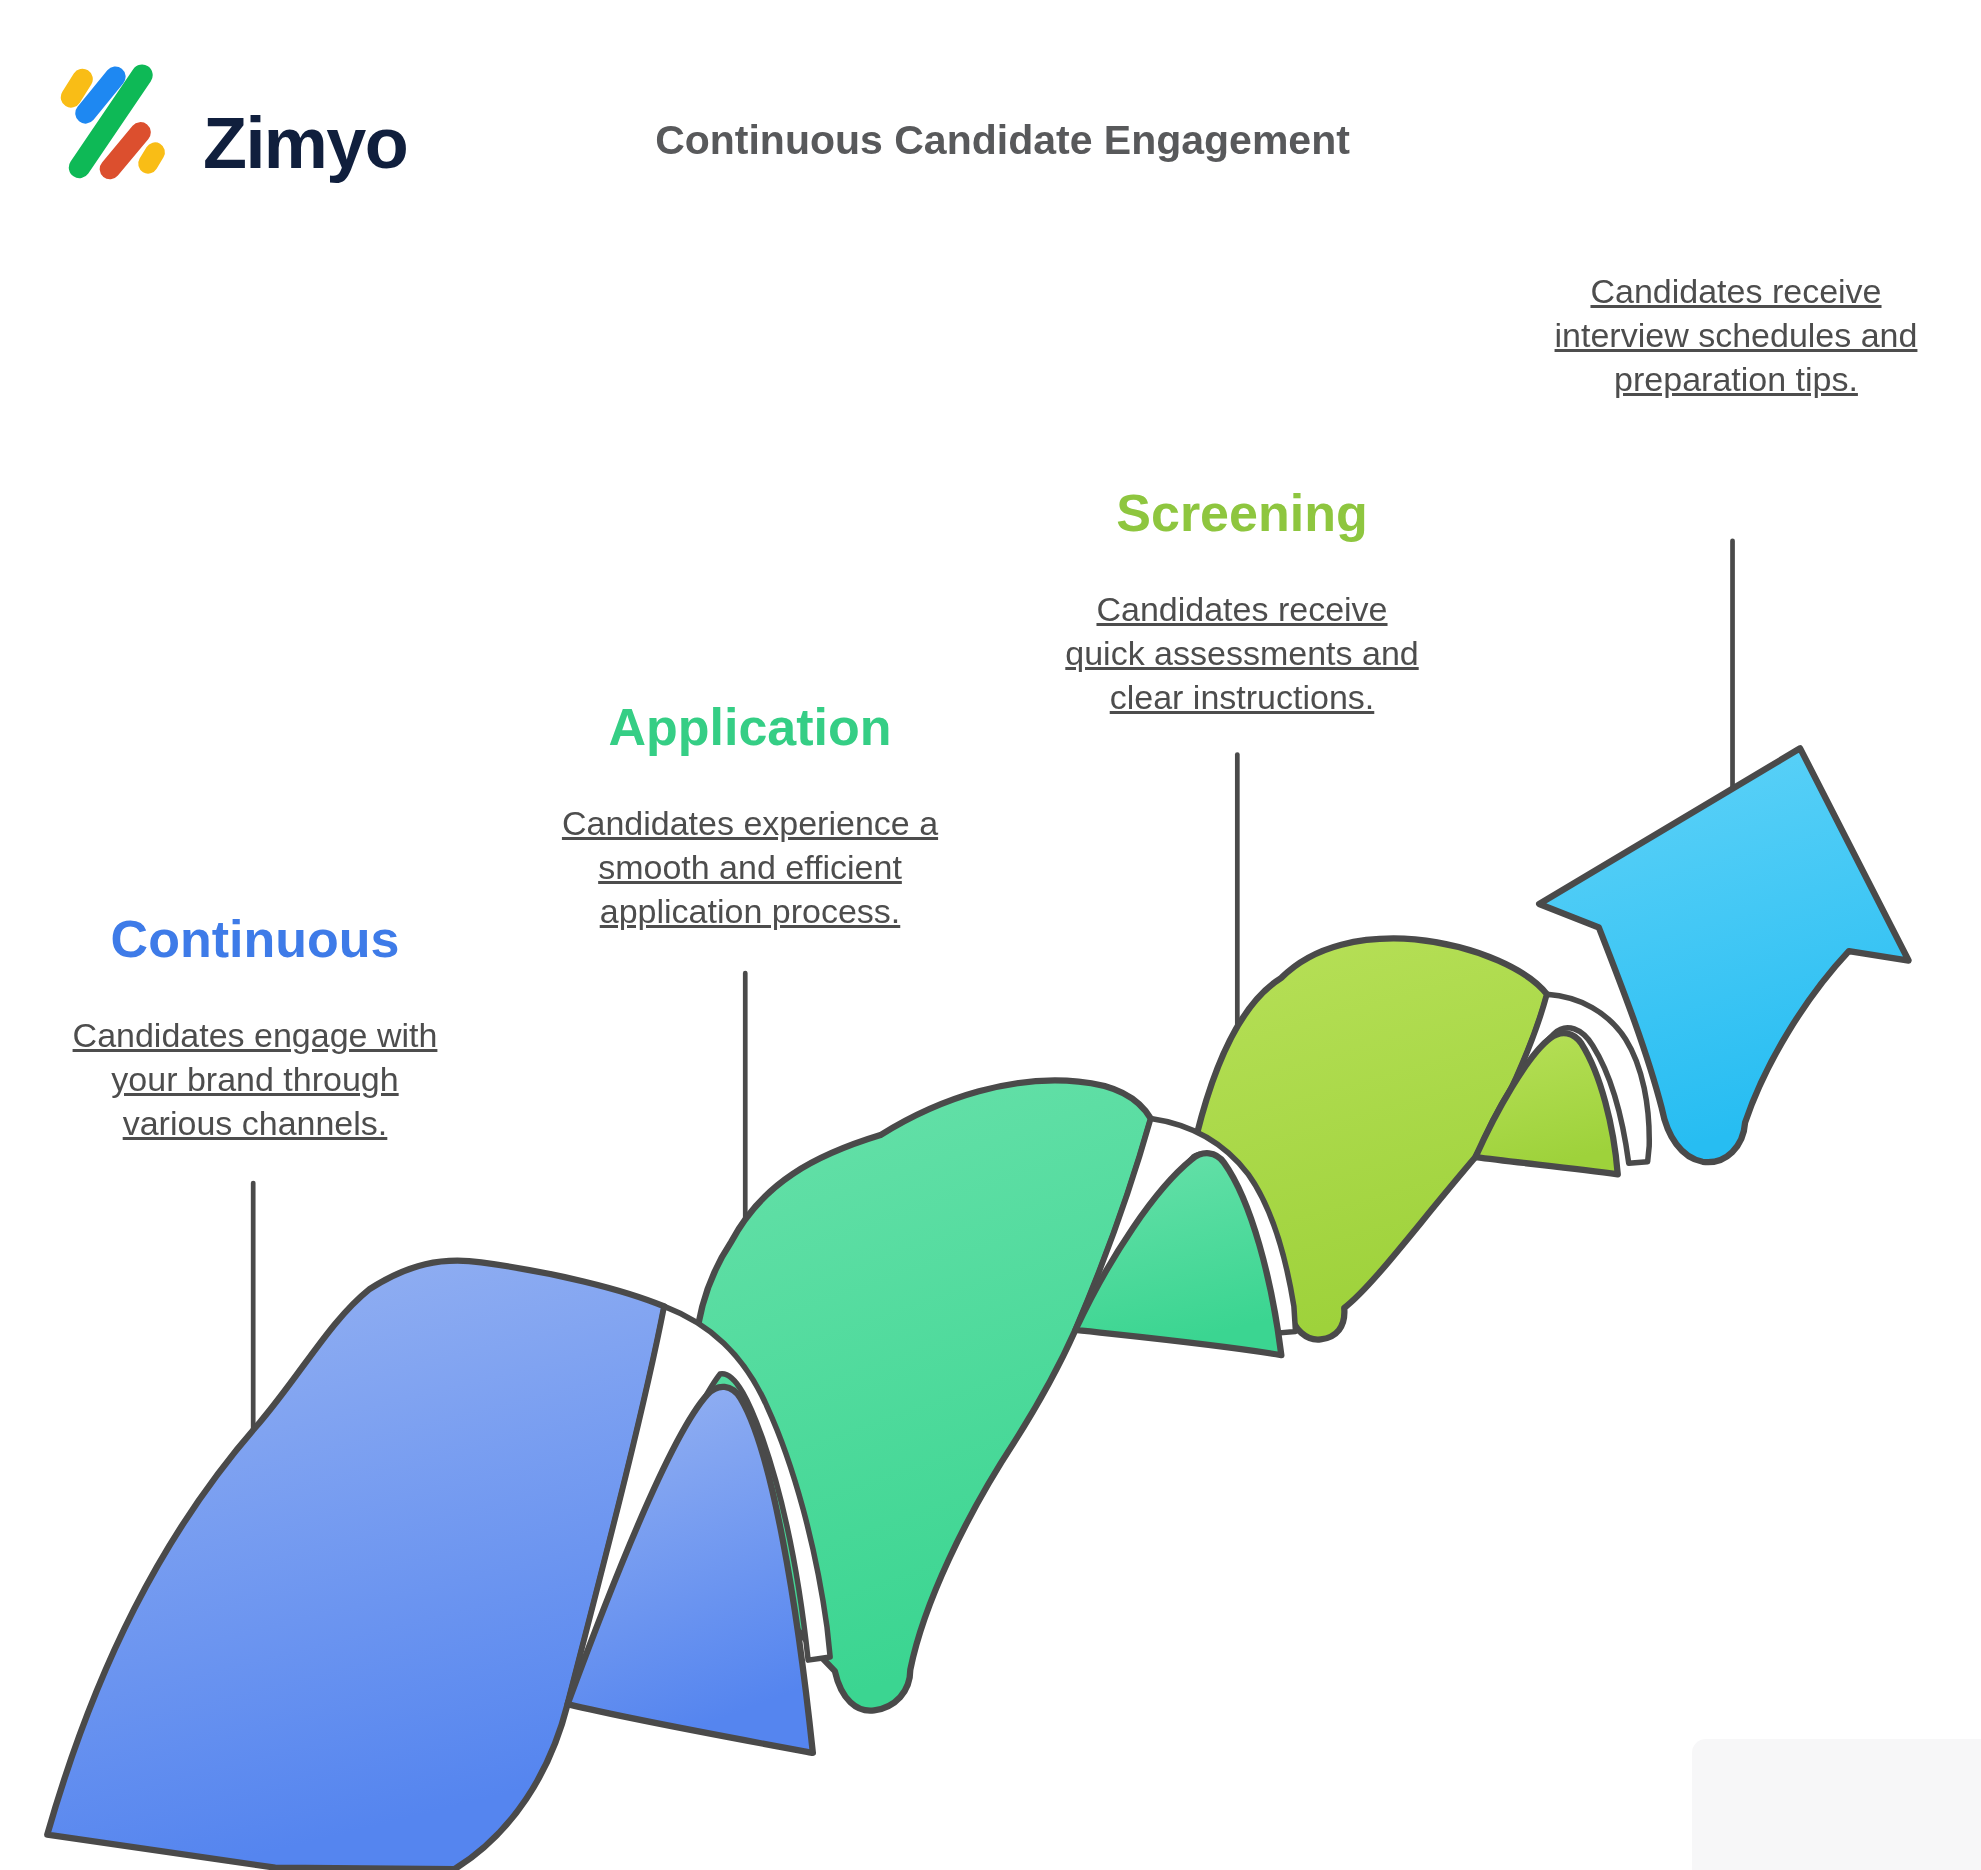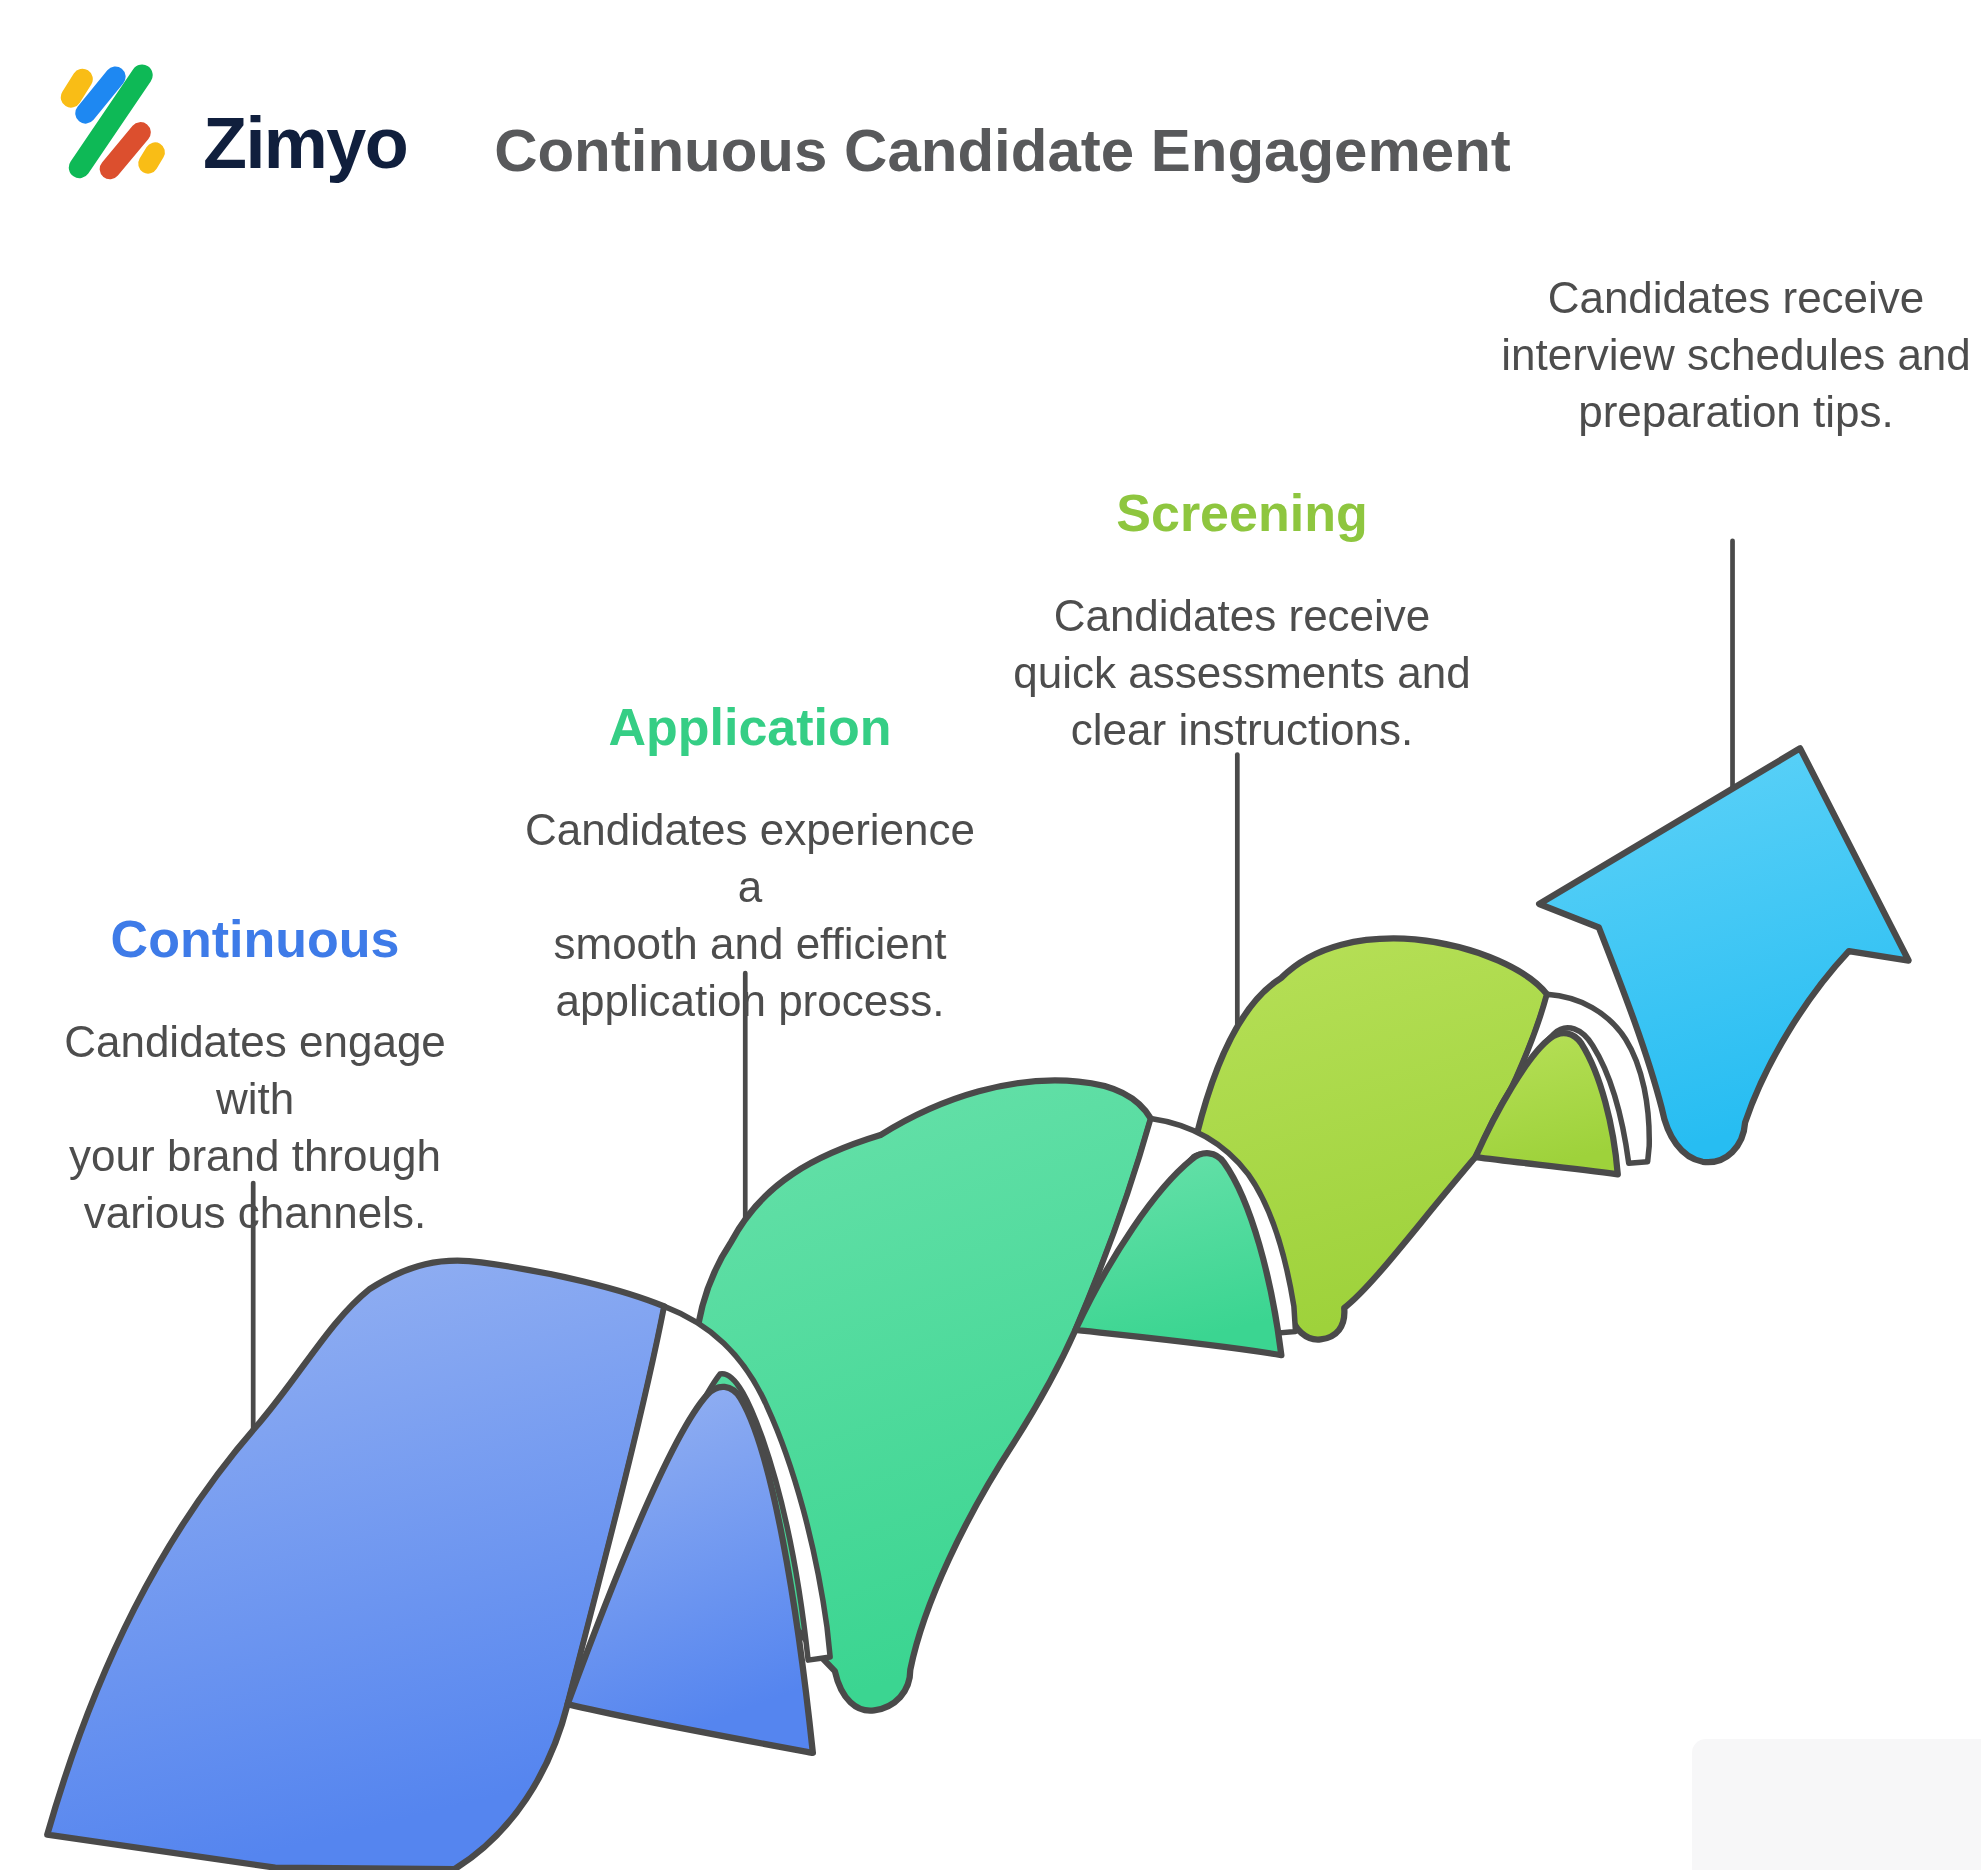--- a/index.html
+++ b/index.html
@@ -11,26 +11,26 @@
     font-family:"Liberation Sans", sans-serif;
   }
   .logo-group{position:absolute;left:57px;top:63px;display:flex;align-items:center;}
   .logo-mark{display:block;}
   .wordmark{
     position:absolute;left:146px;top:44px;
     font-size:72px;font-weight:bold;letter-spacing:-1.6px;line-height:1;
   }
   .page-title{
     position:absolute;left:401px;top:118px;width:1203px;
-    text-align:center;font-size:60px;font-weight:bold;line-height:1.1;
+    text-align:center;font-size:41px;font-weight:bold;line-height:1.1;
   }
   .wave{position:absolute;left:0;top:0;}
   .stage{position:absolute;text-align:center;}
   .stage h2{margin:0 0 46px 0;font-size:52px;font-weight:bold;line-height:1.05;}
-  .stage p{margin:0;font-size:44px;line-height:1.3;white-space:pre-line;}
+  .stage p{margin:0;font-size:34px;line-height:1.3;white-space:pre-line;text-decoration:underline;}
   .corner-shade{
     position:absolute;left:1692px;top:1739px;width:289px;height:131px;
     background:#f7f7f8;border-radius:14px 0 0 0;
   }
   .s-awareness   {left:19px;  top:912px;width:472px;}
   .s-application {left:514px; top:700px; width:472px;}
   .s-screening   {left:1006px;top:486px; width:472px;}
   .s-interviewing{left:1500px;top:269px; width:472px;}
 </style>
 </head>

